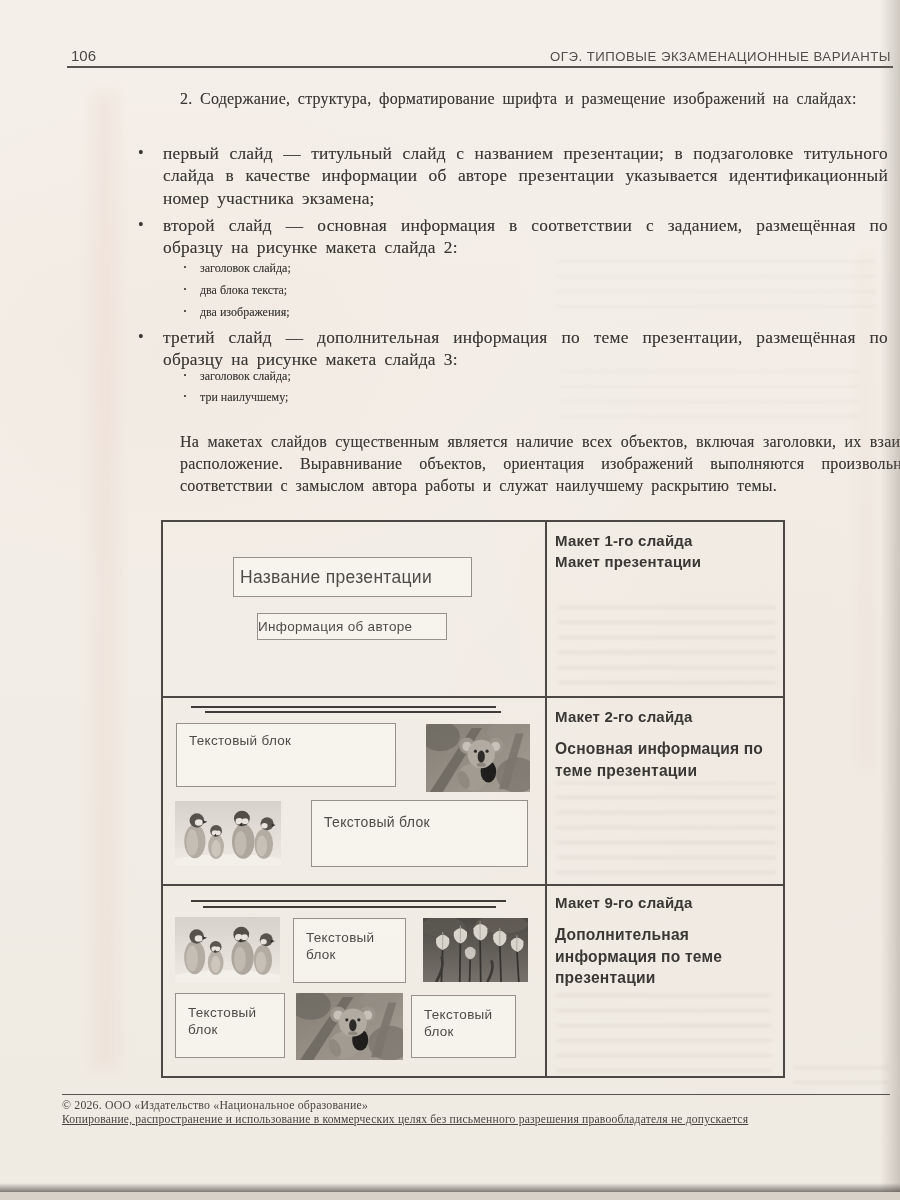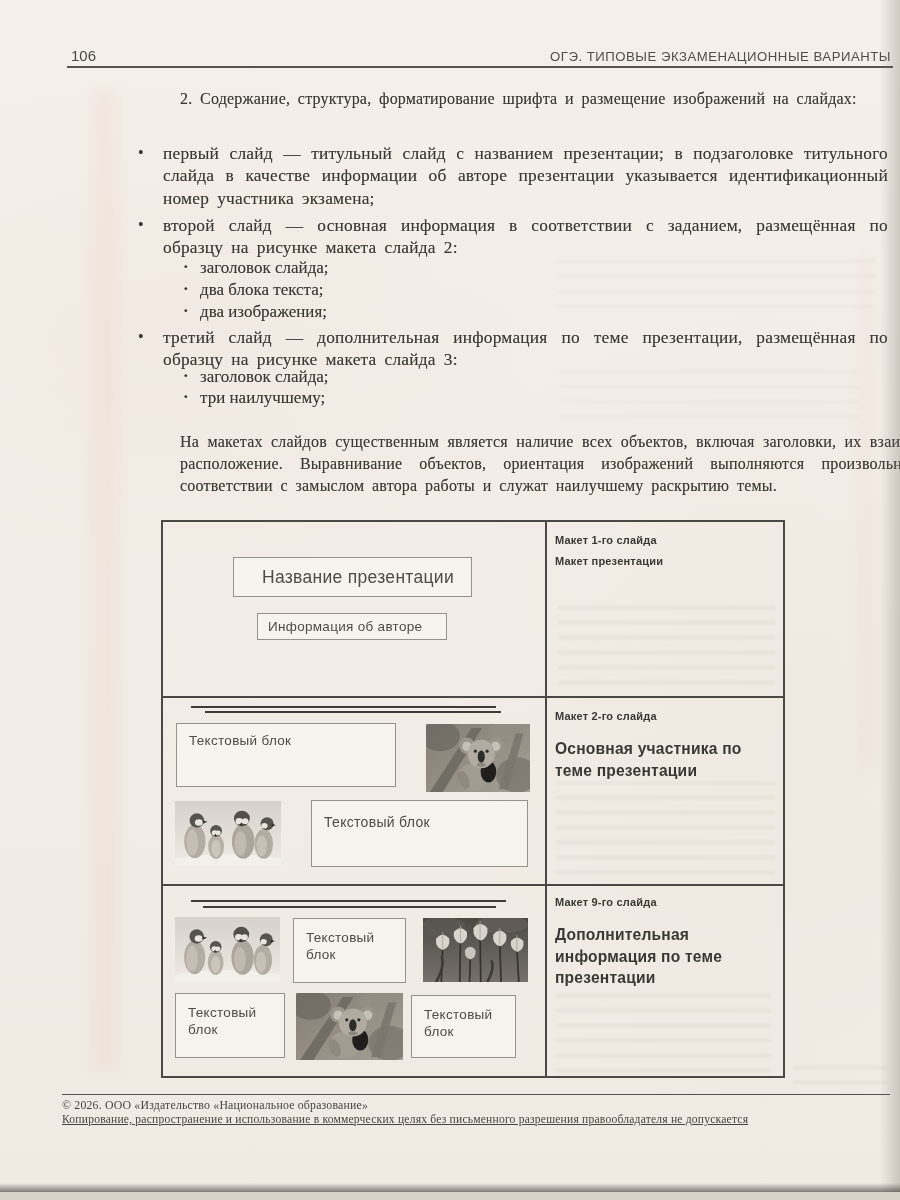--- a/index.html
+++ b/index.html
@@ -29,31 +29,31 @@
   .hdr .num{position:absolute;left:4px;bottom:2px;font-size:15px;color:#4a4844;}
   .hdr .ttl{position:absolute;right:2px;bottom:2px;font-size:13.2px;letter-spacing:.5px;color:#514e4a;}
   
   .serif{position:absolute;left:133px;width:755px;font-size:16px;line-height:22.3px;
     text-align:justify;word-spacing:3.5px;letter-spacing:.2px;color:#3b3936;
     text-shadow:0 0 .4px rgba(62,58,52,.45);margin-left:47px;}
   .bullet{position:absolute;left:163px;width:725px;font-size:17.4px;line-height:22.3px;
     text-align:justify;word-spacing:3.5px;letter-spacing:.2px;
     text-shadow:0 0 .4px rgba(62,58,52,.45);}
   .bullet::before{content:"•";position:absolute;left:-25px;top:0;font-size:16px;color:#3b3936;}
-  .subs{position:absolute;left:200px;width:420px;font-size:17px;line-height:22px;
+  .subs{position:absolute;left:200px;width:420px;font-size:12px;line-height:22px;
     text-shadow:0 0 .4px rgba(62,58,52,.45);}
   .subs .si{position:relative;}
   .subs .si::before{content:"·";position:absolute;left:-17px;top:-1px;font-weight:bold;color:#3b3936;}
   
   .tbl{position:absolute;left:161px;top:520px;width:624px;height:558px;border:2px solid #4b4845;}
   .vline{position:absolute;left:382px;top:0;bottom:0;width:2px;background:#4b4845;}
   .rline{position:absolute;left:0;right:0;height:2px;background:#4b4845;}
   .cap{position:absolute;left:392px;width:218px;font-family:"Liberation Sans",sans-serif;
     font-weight:700;color:#3a3834;letter-spacing:.2px;}
-  .cap .t{font-size:11px;line-height:21px;}
+  .cap .t{font-size:15px;line-height:21px;}
   .cap .d{font-size:15.6px;line-height:21.5px;margin-top:11px;}
   .mockbox{position:absolute;border:1px solid #96928b;background:rgba(251,249,244,.55);
     font-family:"Liberation Sans",sans-serif;color:#4f4c48;letter-spacing:.3px;}
   .dline{position:absolute;height:2px;background:#3e3b38;}
   .photo{position:absolute;}
   .photo svg{width:100%;height:100%;display:block;}
   
   .frule{position:absolute;left:62px;top:1094px;width:828px;border-top:1.5px solid #55524e;}
   .fline{position:absolute;left:62px;right:10px;text-align:left;color:#474541;}
   .f1{top:1098px;font-size:11.8px;letter-spacing:.2px;}
@@ -188,24 +188,24 @@
     <div class="si">три наилучшему;</div>
   </div>
 
   <div class="serif" style="top:431px;line-height:22.2px">На макетах слайдов существенным является наличие всех объектов, включая заголовки, их взаимное расположение. Выравнивание объектов, ориентация изображений выполняются произвольно в соответствии с замыслом автора работы и служат наилучшему раскрытию темы.</div>
 
   <div class="tbl">
     <div class="vline"></div>
     <div class="rline" style="top:174px"></div>
     <div class="rline" style="top:362px"></div>
 
-    <div class="mockbox" style="left:70px;top:35px;width:239px;height:40px;font-size:17.5px;display:flex;align-items:center;padding-left:28px">
+    <div class="mockbox" style="left:70px;top:35px;width:239px;height:40px;font-size:17.5px;display:flex;align-items:center;padding-left:6px">
       <span>Название презентации</span>
     </div>
-    <div class="mockbox" style="left:94px;top:91px;width:190px;height:27px;font-size:13.5px;display:flex;align-items:center;padding-left:10px">
+    <div class="mockbox" style="left:94px;top:91px;width:190px;height:27px;font-size:13.5px;display:flex;align-items:center;">
       <span>Информация об авторе</span>
     </div>
     <div class="cap" style="top:8px">
       <div class="t">Макет 1-го слайда</div>
       <div class="t">Макет презентации</div>
     </div>
 
     <div class="dline" style="left:28px;top:184px;width:305px"></div>
     <div class="dline" style="left:42px;top:189px;width:296px;height:1.6px"></div>
     <div class="mockbox" style="left:13px;top:201px;width:220px;height:64px;font-size:13.5px;padding:9px 0 0 12px">
@@ -219,21 +219,21 @@
     <div class="photo" style="left:12px;top:279px;width:106px;height:65px">
       <svg viewBox="0 0 160 100" preserveAspectRatio="none">
           <use href="#sym-penguins"></use>
         </svg>
     </div>
     <div class="mockbox" style="left:148px;top:278px;width:217px;height:67px;font-size:14px;padding:13px 0 0 12px">
       <span>Текстовый блок</span>
     </div>
     <div class="cap" style="top:184px">
       <div class="t">Макет 2-го слайда</div>
-      <div class="d">Основная участника по теме презентации</div>
+      <div class="d">Основная информация по теме презентации</div>
     </div>
 
     <div class="dline" style="left:28px;top:378px;width:315px"></div>
     <div class="dline" style="left:40px;top:384px;width:293px;height:1.6px"></div>
     <div class="photo" style="left:12px;top:395px;width:105px;height:65px">
       <svg viewBox="0 0 160 100" preserveAspectRatio="none">
           <use href="#sym-penguins"></use>
         </svg>
     </div>
     <div class="mockbox" style="left:130px;top:396px;width:113px;height:65px;font-size:13.5px;line-height:17px;padding:10px 0 0 12px">

